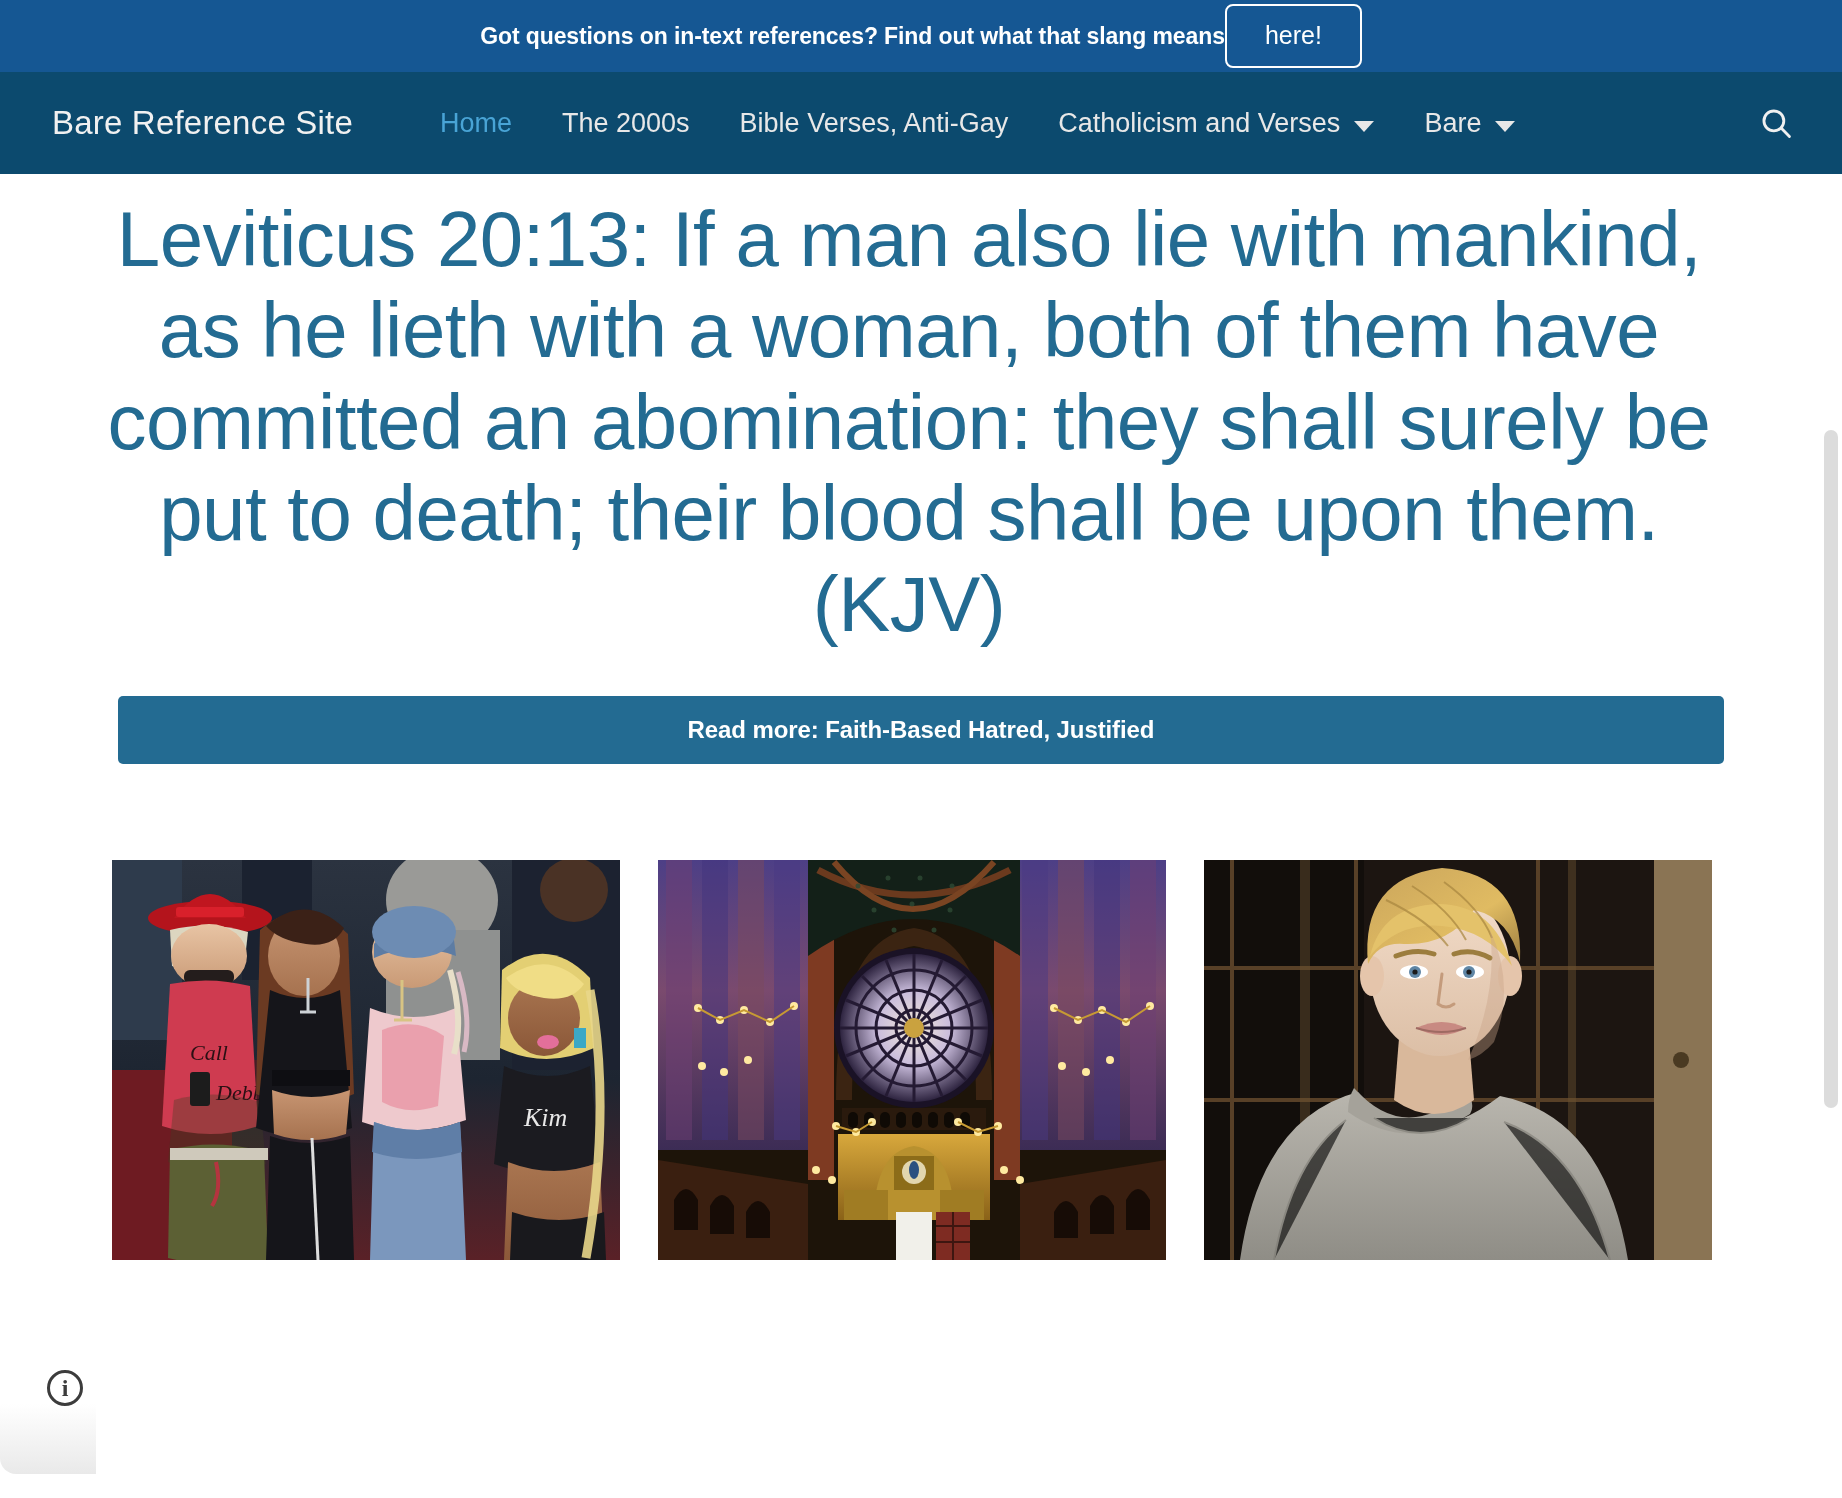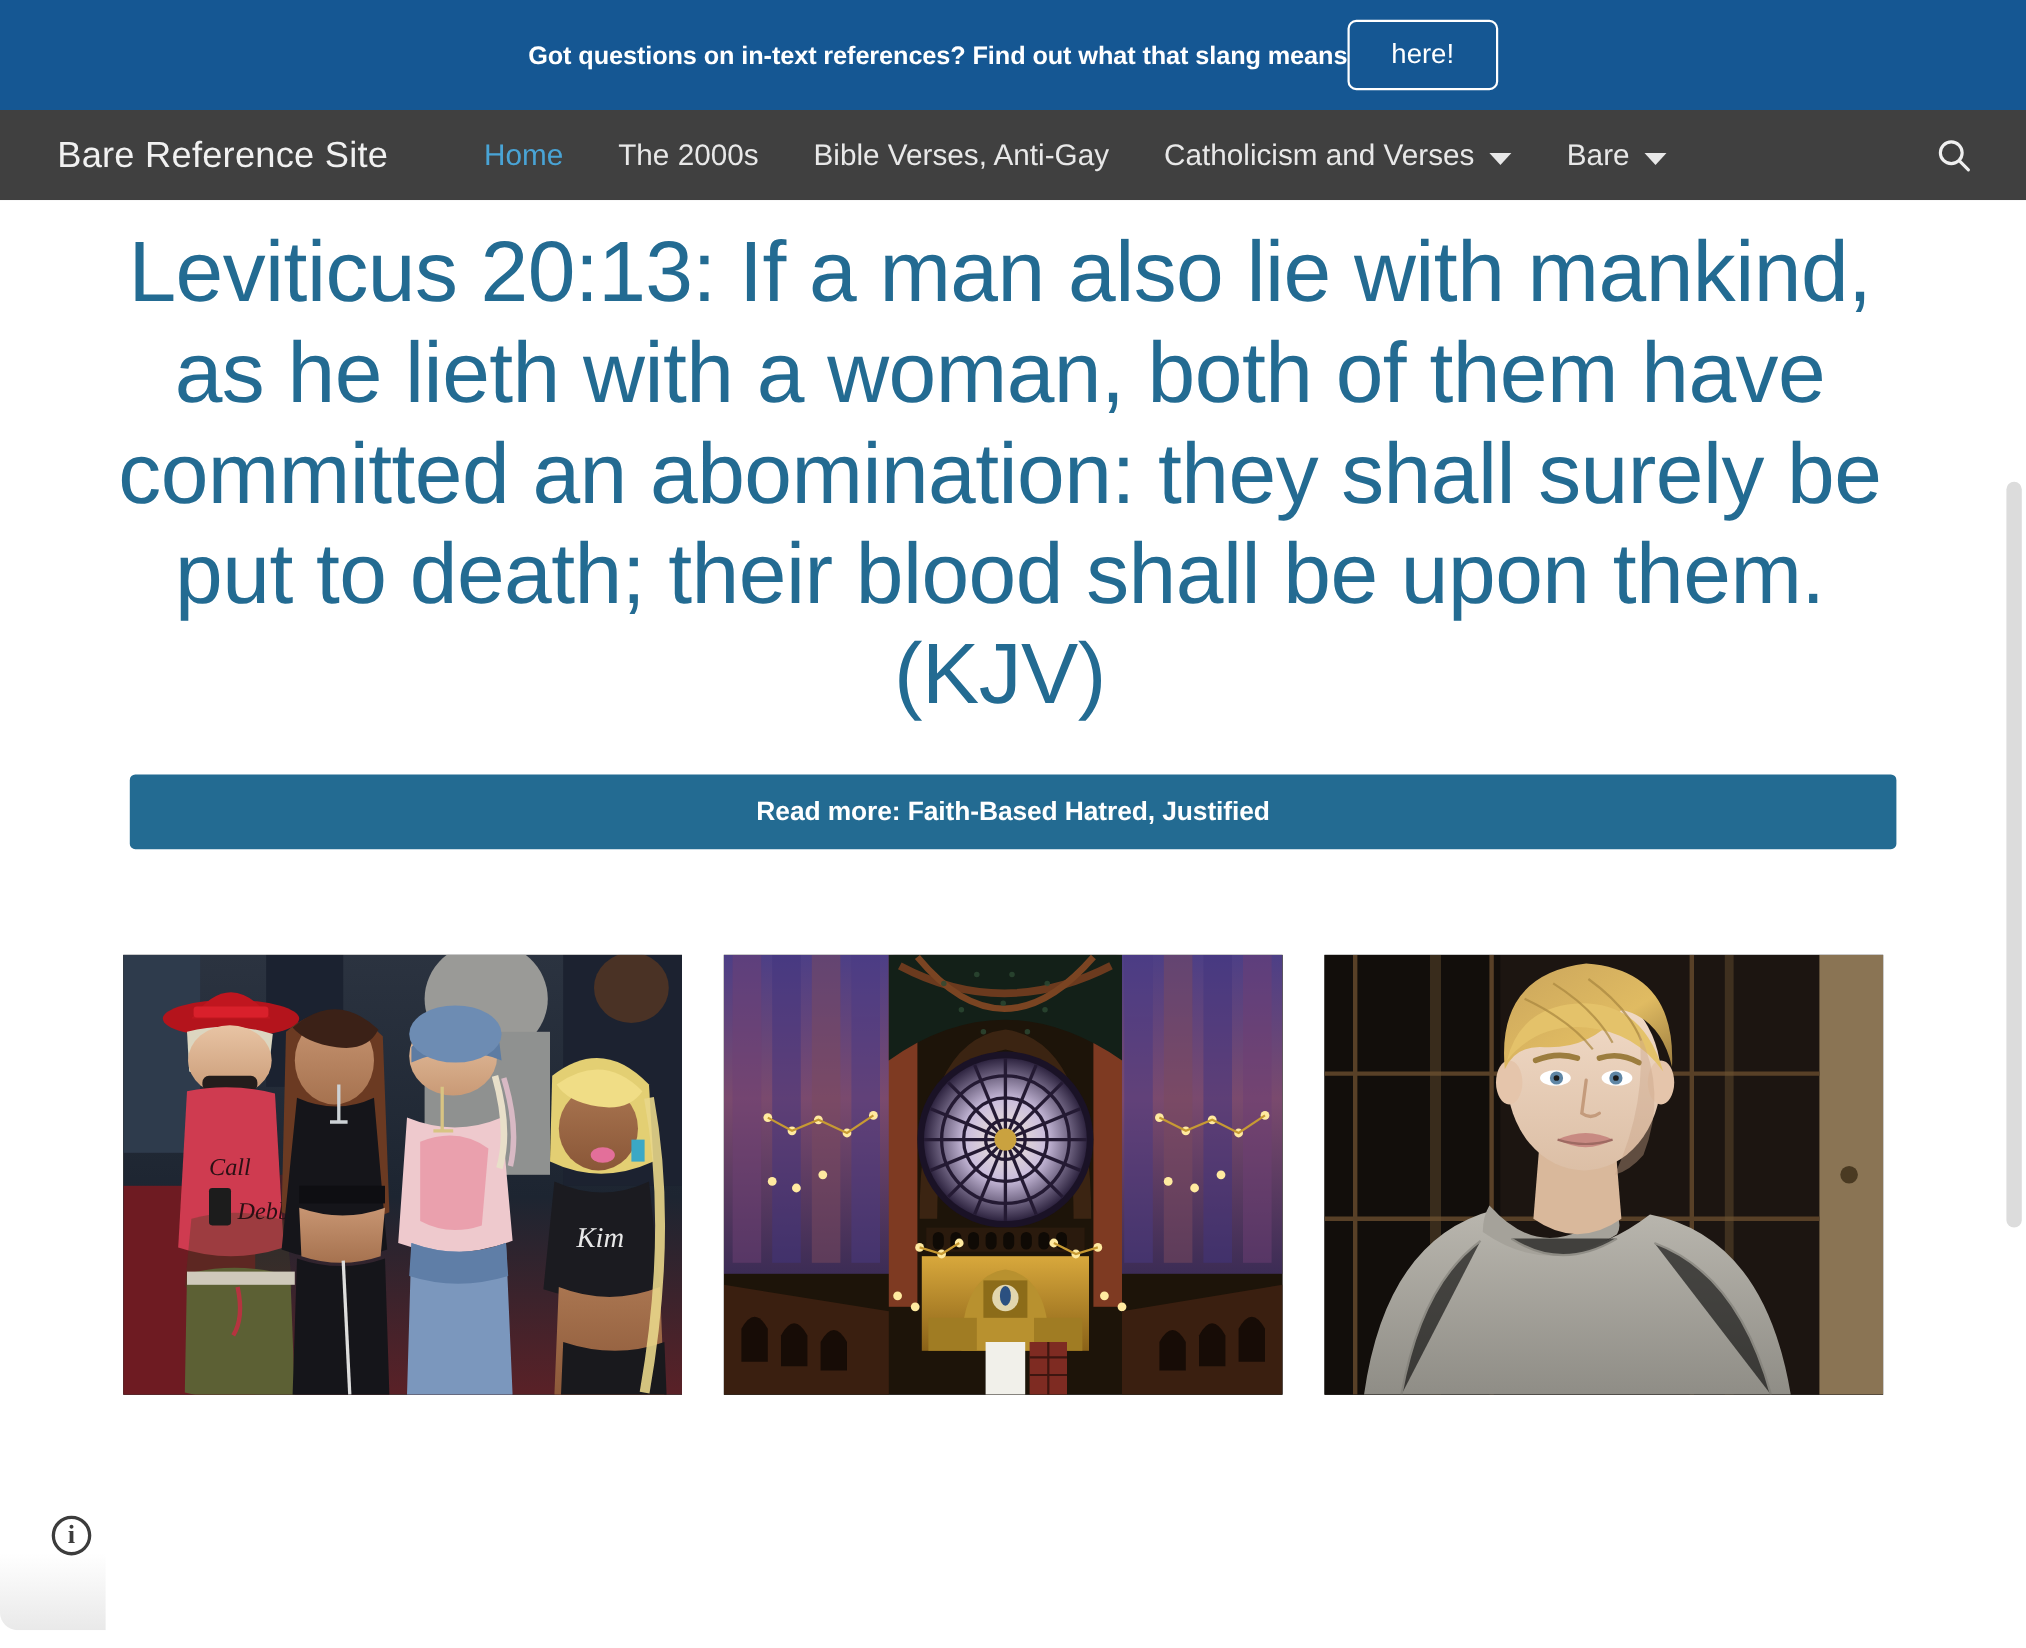--- a/index.html
+++ b/index.html
@@ -9,21 +9,21 @@
     height: 1498px;
     overflow: hidden;
     background: #ffffff;
     font-family: "Liberation Sans", "DejaVu Sans", sans-serif;
   }
 
   
   .announce-bar {
     position: relative;
     width: 1842px;
-    height: 100px;
+    height: 72px;
     background: #155793;
     display: flex;
     align-items: center;
     justify-content: center;
   }
   .announce-text {
     color: #ffffff;
     font-size: 23px;
     font-weight: 700;
     letter-spacing: -0.1px;
@@ -39,22 +39,22 @@
     font-weight: 400;
     padding: 16px 38px;
     line-height: 1.1;
     cursor: pointer;
   }
 
   
   .navbar {
     position: relative;
     width: 1842px;
-    height: 82px;
-    background: #404040;
+    height: 102px;
+    background: #0c4a6e;
     display: flex;
     align-items: center;
     padding-left: 52px;
     padding-right: 40px;
   }
   .site-title {
     color: #f1f1f1;
     font-size: 33px;
     font-weight: 400;
     letter-spacing: 0.2px;

